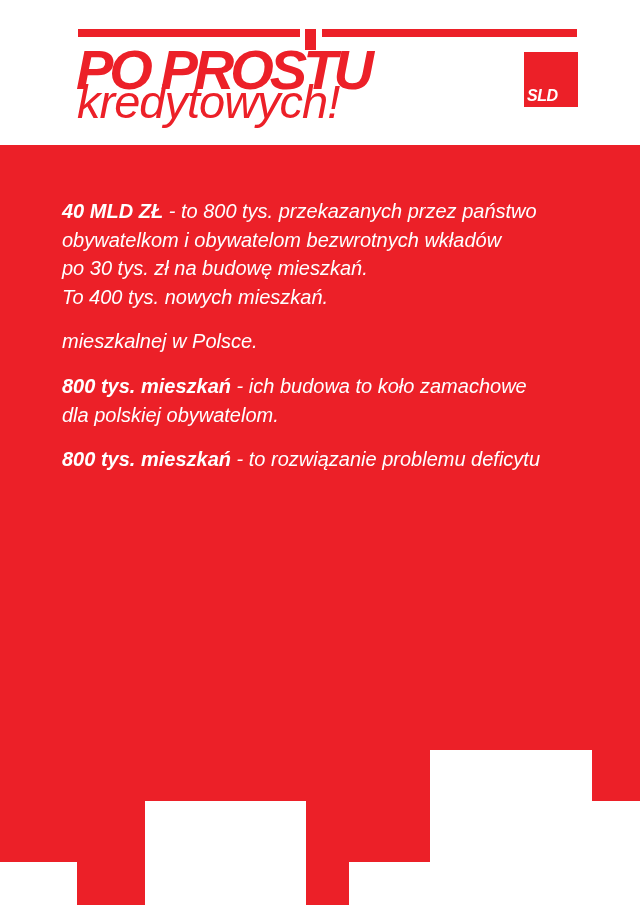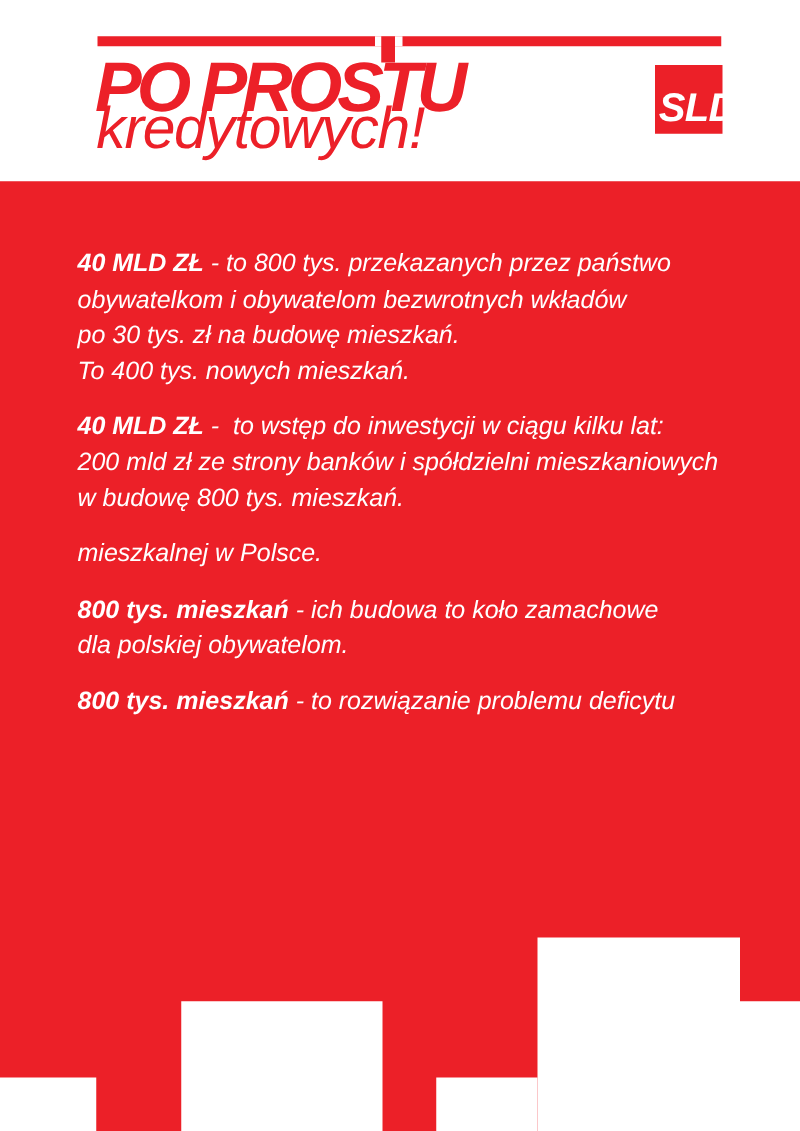--- a/index.html
+++ b/index.html
@@ -12,21 +12,21 @@
   .header { position:absolute; left:0; top:0; width:640px; height:145px; background:var(--white); }
   .rule { position:absolute; left:78px; top:29px; width:499px; height:8px; background:var(--red); }
   .rule-gap { position:absolute; left:300px; top:29px; width:22px; height:8px; background:var(--white); }
   .t-stem { position:absolute; left:305px; top:29px; width:11px; height:21px; background:var(--red); }
   .title { position:absolute; left:76px; top:42px; color:var(--red); font-size:56px; line-height:56px;
            font-weight:bold; letter-spacing:-4px; white-space:pre; }
   .subtitle { position:absolute; left:77px; top:78px; color:var(--red); font-size:47px; line-height:47px;
               font-weight:normal; letter-spacing:-1px; white-space:pre; }
   .logo { position:absolute; left:524px; top:52px; width:54px; height:55px; background:var(--red); }
   .logo span { position:absolute; left:3px; bottom:2px; color:var(--white); font-weight:bold;
-               font-size:32px; letter-spacing:-0.5px; }
+               font-size:16px; letter-spacing:-0.5px; }
 
   
   .red-area { position:absolute; left:0; top:145px; width:640px; height:760px; background:var(--red); }
   .copy { position:absolute; left:62px; top:52px; width:530px; color:var(--white);
           font-size:20px; line-height:28.6px; }
   .para { margin-bottom:16px; }
   .para .line { white-space:pre; }
   .lead { font-weight:bold; }
 
   
@@ -56,25 +56,20 @@
   <main class="red-area">
     <section class="copy">
 
       <div class="para">
         <div class="line"><span class="lead">40 MLD ZŁ</span><span> - to 800 tys. przekazanych przez państwo</span></div>
         <div class="line">obywatelkom i obywatelom bezwrotnych wkładów</div>
         <div class="line">po 30 tys. zł na budowę mieszkań.</div>
         <div class="line">To 400 tys. nowych mieszkań.</div>
       </div>
 
-      <div class="para">
-        <div class="line"><span class="lead">40 MLD ZŁ</span><span> -  to wstęp do inwestycji w ciągu kilku lat:</span></div>
-        <div class="line">200 mld zł ze strony banków i spółdzielni mieszkaniowych</div>
-        <div class="line">w budowę 800 tys. mieszkań.</div>
-      </div>
 
 
       <div class="para">
         <div class="line">mieszkalnej w Polsce.</div>
       </div>
 
       <div class="para">
         <div class="line"><span class="lead">800 tys. mieszkań</span><span> - ich budowa to koło zamachowe</span></div>
         <div class="line">dla polskiej obywatelom.</div>
       </div>

